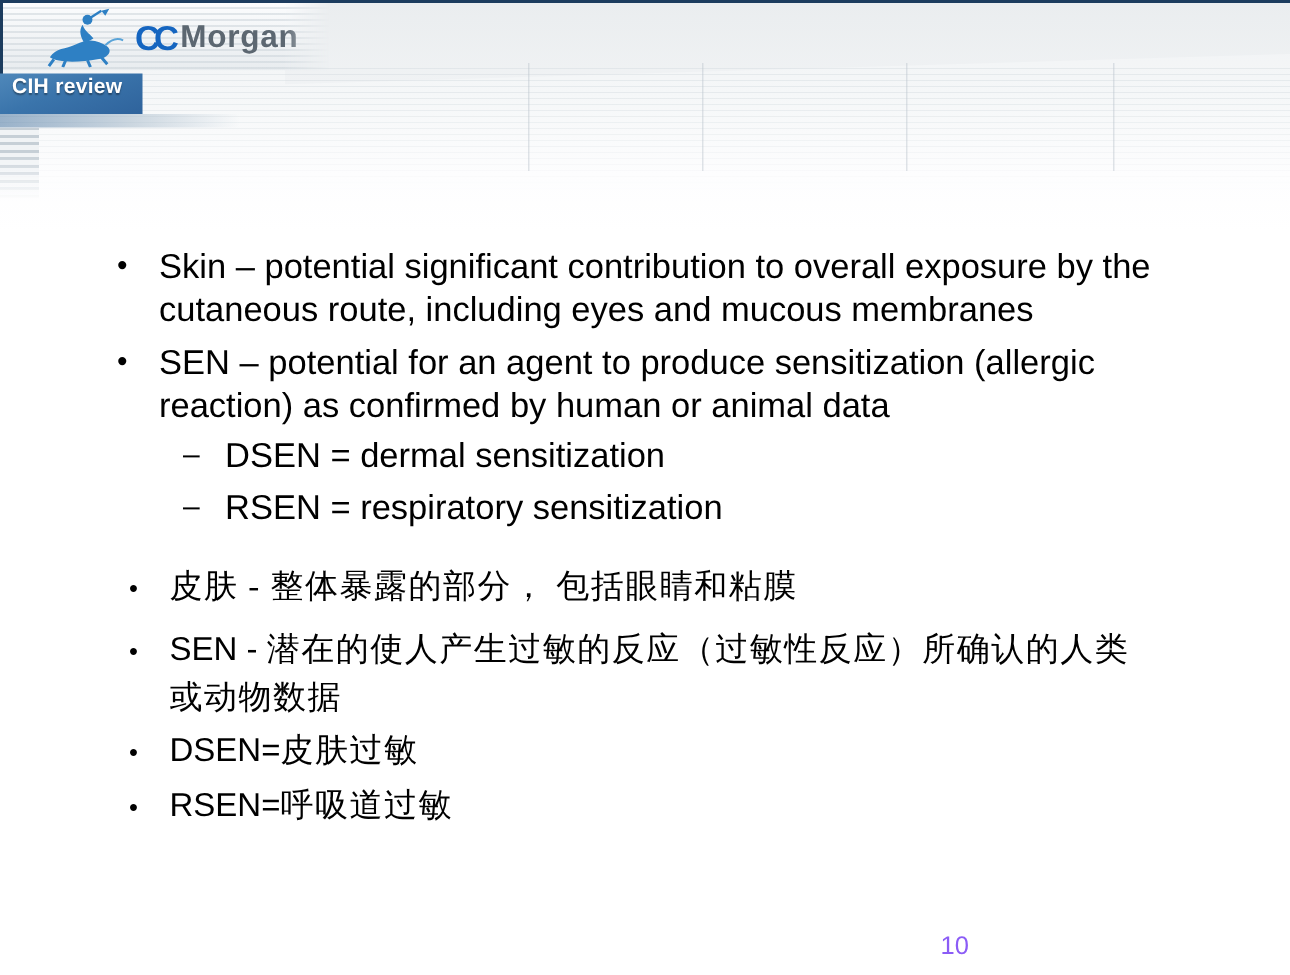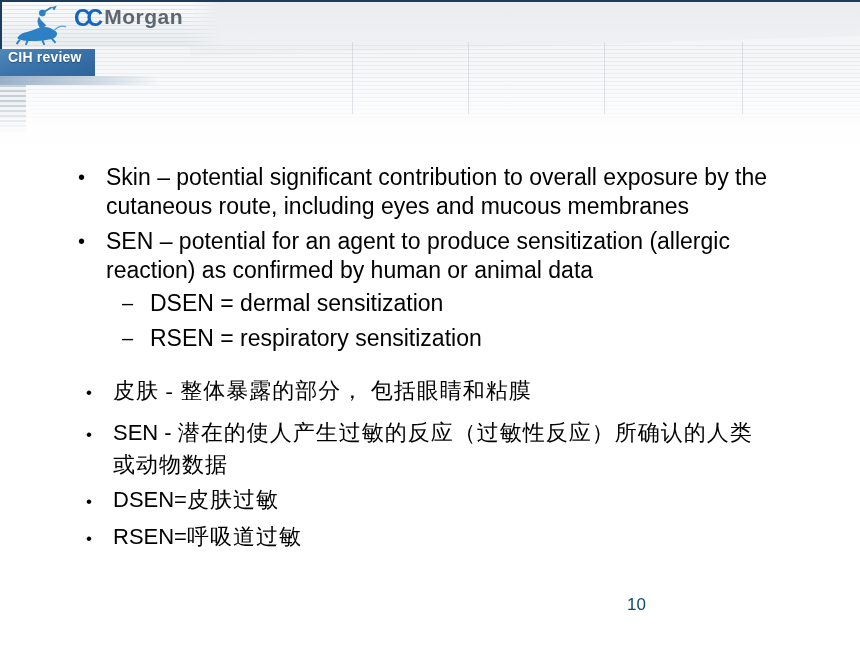--- a/index.html
+++ b/index.html
@@ -22,21 +22,21 @@
   .edge-top{position:absolute;top:0;left:0;width:860px;height:2px;background:#1c3c5e;}
   .edge-left{position:absolute;top:0;left:0;width:2px;height:76px;background:#1c3c5e;}
 
   
   .logo-panel{position:absolute;left:2px;top:2px;width:218px;height:45px;
               background:linear-gradient(180deg,#fbfcfd 0%,#e8ecef 100%);
               -webkit-mask:linear-gradient(90deg,#000 86%,transparent 100%);
               mask:linear-gradient(90deg,#000 86%,transparent 100%);}
   .logo-stripes{position:absolute;left:0;top:0;width:100%;height:100%;
                 background:repeating-linear-gradient(180deg,rgba(255,255,255,0) 0 3px,rgba(204,212,218,.55) 3px 4px);}
-  .logo-row{position:absolute;left:6px;top:3px;display:flex;align-items:flex-start;}
+  .logo-row{position:absolute;left:22px;top:3px;display:flex;align-items:center;}
   .logo-mark{width:66px;height:40px;flex:none;}
   .logo-cc{font-size:23px;font-weight:bold;color:#1565c0;letter-spacing:-4px;margin-right:5px;}
   .logo-name{font-size:21px;font-weight:700;color:#5c6771;letter-spacing:.5px;}
 
   
   .badge{position:absolute;left:0;top:49px;width:95px;height:27px;box-sizing:border-box;
          padding-left:8px;display:flex;align-items:flex-start;
          background:linear-gradient(160deg,#4f88ba 0%,#3a74ab 45%,#2f639c 100%);}
   .badge-label{color:#ffffff;font-weight:bold;font-size:14px;letter-spacing:.2px;
                text-shadow:0 1px 1px rgba(0,0,0,.35);}
@@ -61,21 +61,21 @@
   .b-en .tx{width:700px;}
   .b-sub{margin-left:44px;}
   .b-zh{margin-left:8px;font-size:22px;line-height:32px;font-family:"Liberation Serif",serif;}
   .b-zh .mk{width:27px;font-size:17px;font-family:"Liberation Sans",sans-serif;padding-top:2px;}
   .b-zh .tx{width:660px;letter-spacing:1px;}
   .b-zh .pf{font-family:"Liberation Sans",sans-serif;letter-spacing:0;}
   .mt3{margin-top:3px;} .mt4{margin-top:4px;} .mt6{margin-top:6px;}
   .mt8{margin-top:8px;} .mt22{margin-top:22px;}
 
   
-  .page{position:absolute;left:627px;top:595px;font-size:17px;color:#0c4a6e;}
+  .page{position:absolute;left:627px;top:621px;font-size:17px;color:#8b5cf6;}
 </style>
 </head>
 <body>
 
 <div class="slide">
 
   <div class="hdr">
     <div class="hdr-base"></div>
     <div class="hdr-ceiling"></div>
     <div class="hdr-blinds"></div>

